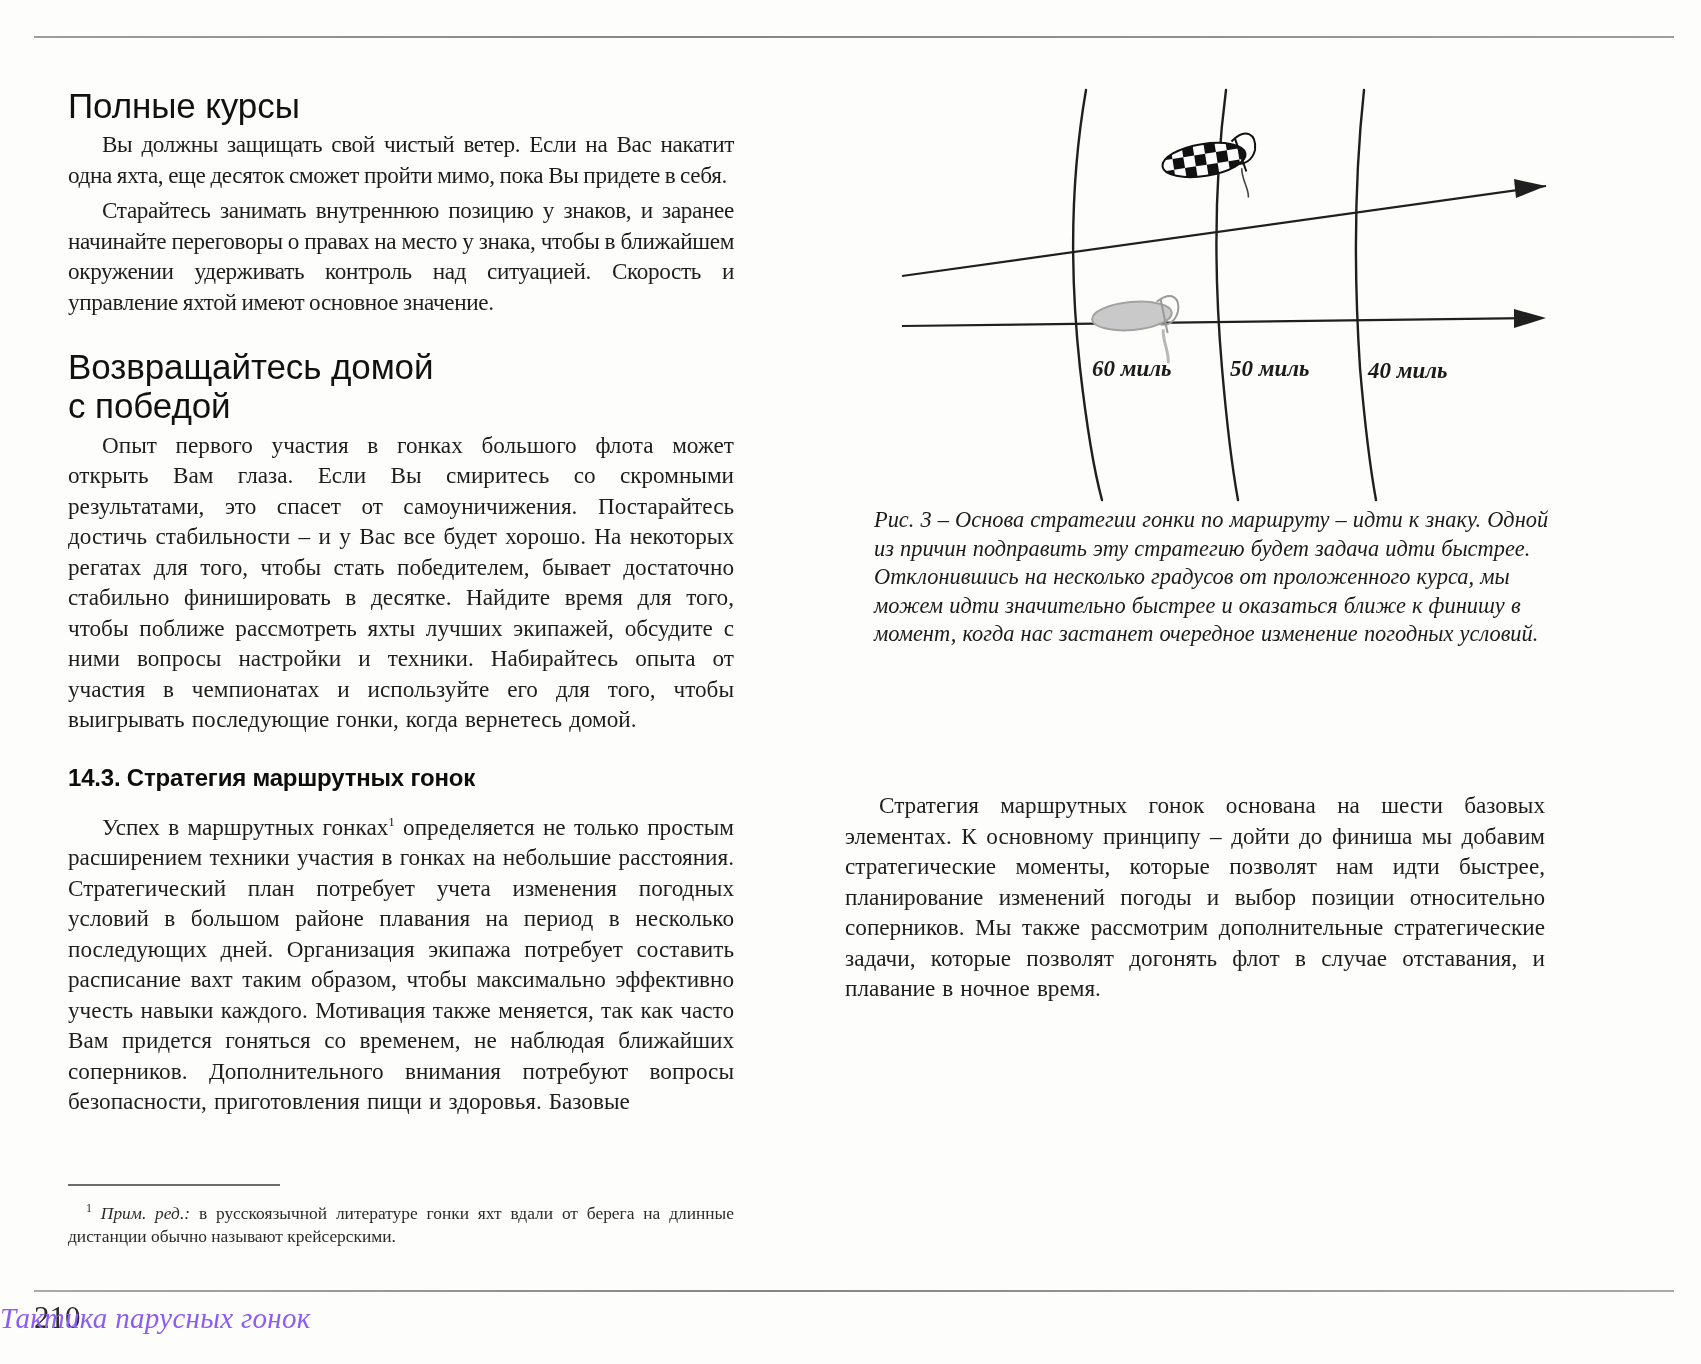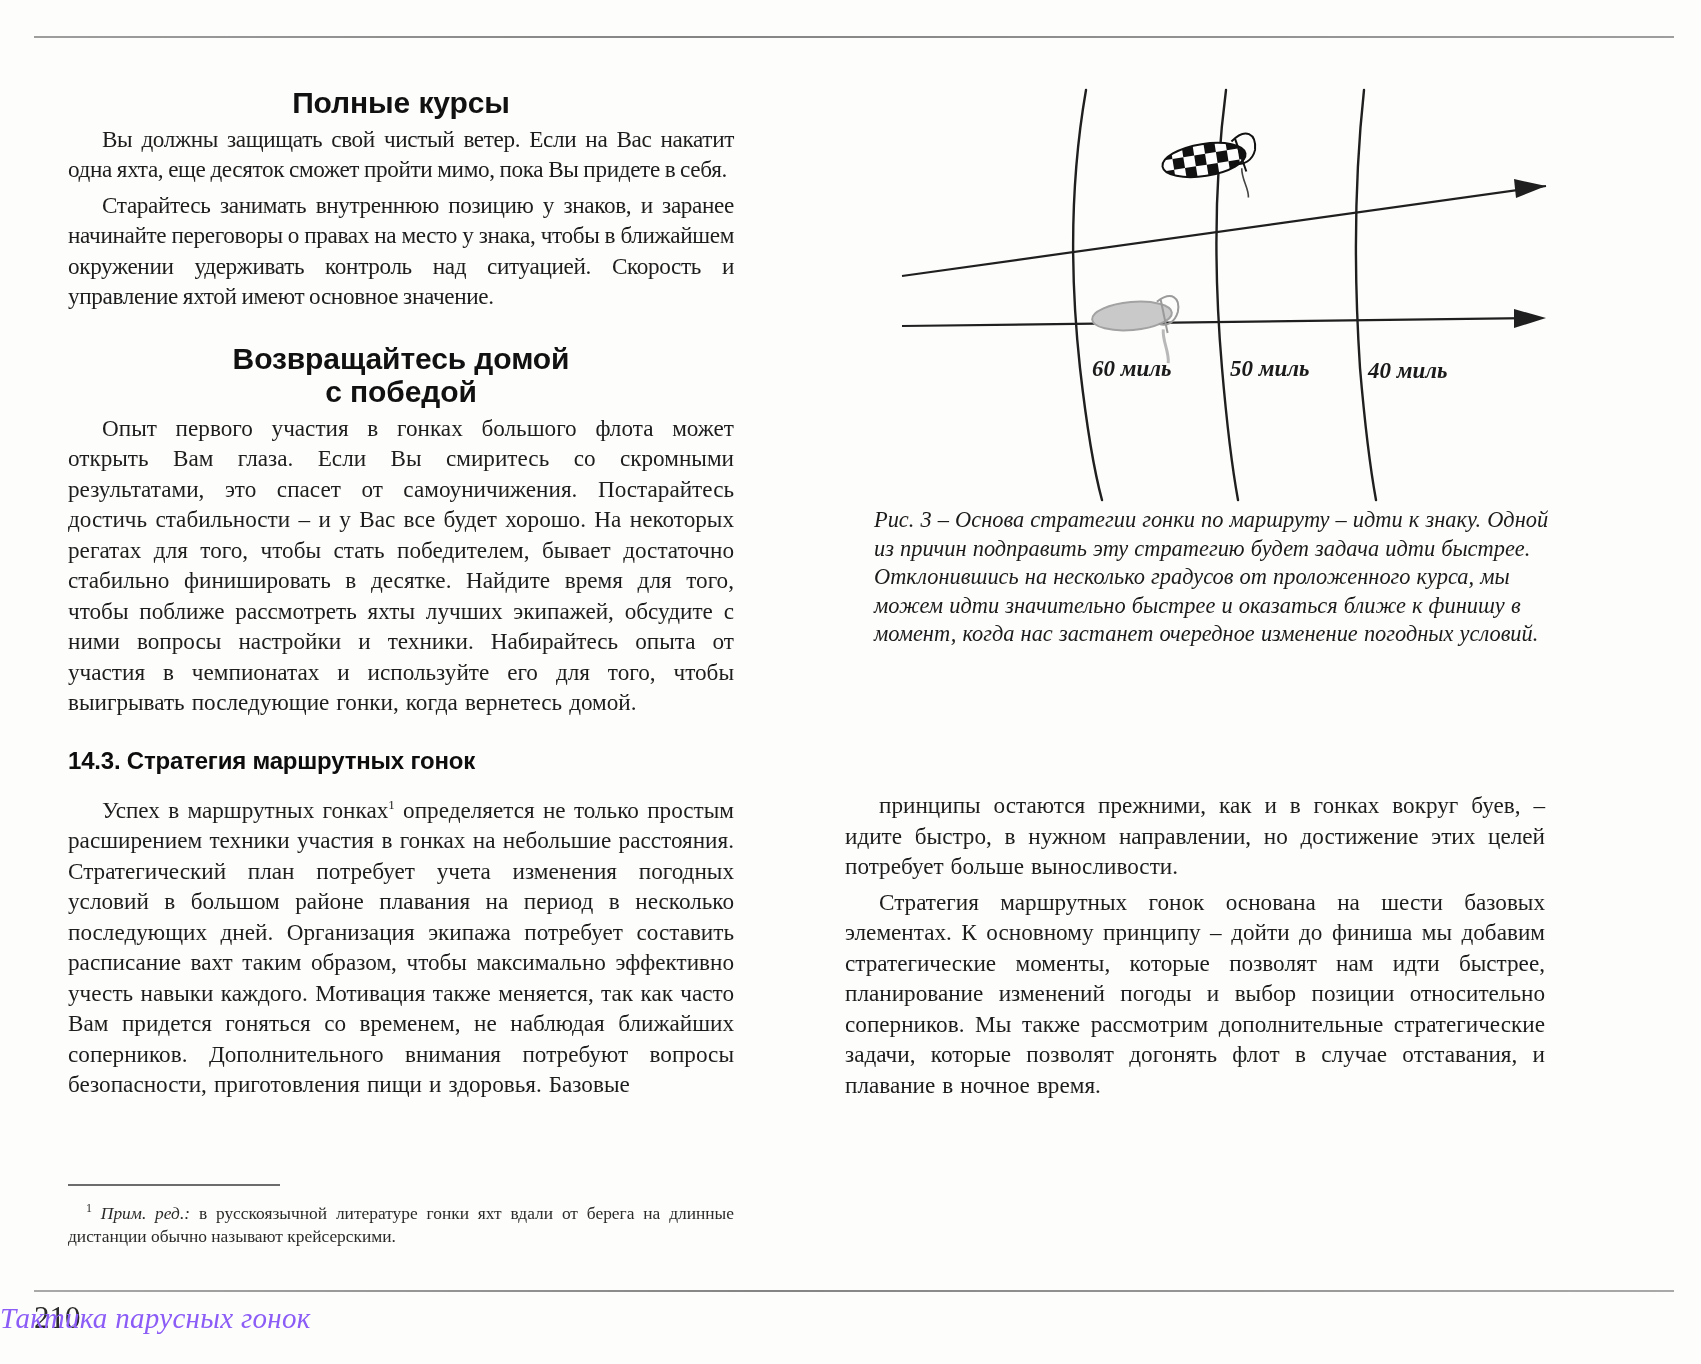--- a/index.html
+++ b/index.html
@@ -55,27 +55,26 @@
   .col-right-text {
     position: absolute;
     left: 845px;
     top: 790px;
     width: 700px;
   }
 
   
   h2.sub {
     font-family: "Liberation Sans", "DejaVu Sans", sans-serif;
-    font-weight: bold;
-    font-size: 30px;
+    font-weight: normal;
+    font-size: 35px;
     line-height: 1.12;
     letter-spacing: -0.1px;
     margin: 0 0 4px 0;
     color: #111;
-    text-align: center;
   }
   h1.section {
     font-family: "Liberation Sans", "DejaVu Sans", sans-serif;
     font-weight: bold;
     font-size: 24px;
     line-height: 1.1;
     margin: 30px 0 16px 0;
     letter-spacing: -0.2px;
     color: #0d0d0d;
   }
@@ -290,21 +289,20 @@
         <text class="mile-label" x="218" y="290">60 миль</text>
         <text class="mile-label" x="356" y="290">50 миль</text>
         <text class="mile-label" x="494" y="292">40 миль</text>
       </svg>
     </div>
 
     <p class="caption">Рис. 3 – Основа стратегии гонки по маршруту – идти к знаку. Одной из причин подправить эту стратегию будет задача идти быстрее. Отклонившись на несколько градусов от проложенного курса, мы можем идти значительно быстрее и оказаться ближе к финишу в момент, когда нас застанет очередное изменение погодных условий.</p>
   </div>
 
   <div class="col-right-text">
-    <p class="body loose">принципы остаются прежними, как и в гонках вокруг буев, – идите быстро, в нужном направлении, но достижение этих целей потребует больше выносливости.</p>
     <p class="body loose">Стратегия маршрутных гонок основана на шести базовых элементах. К основному принципу – дойти до финиша мы добавим стратегические моменты, которые позволят нам идти быстрее, планирование изменений погоды и выбор позиции относительно соперников. Мы также рассмотрим дополнительные стратегические задачи, которые позволят догонять флот в случае отставания, и плавание в ночное время.</p>
   </div>
 
   <div class="rule-bottom"></div>
 
   <div class="folio">210</div>
 
   <div class="running-title">Тактика парусных гонок</div>
 
 </div>

